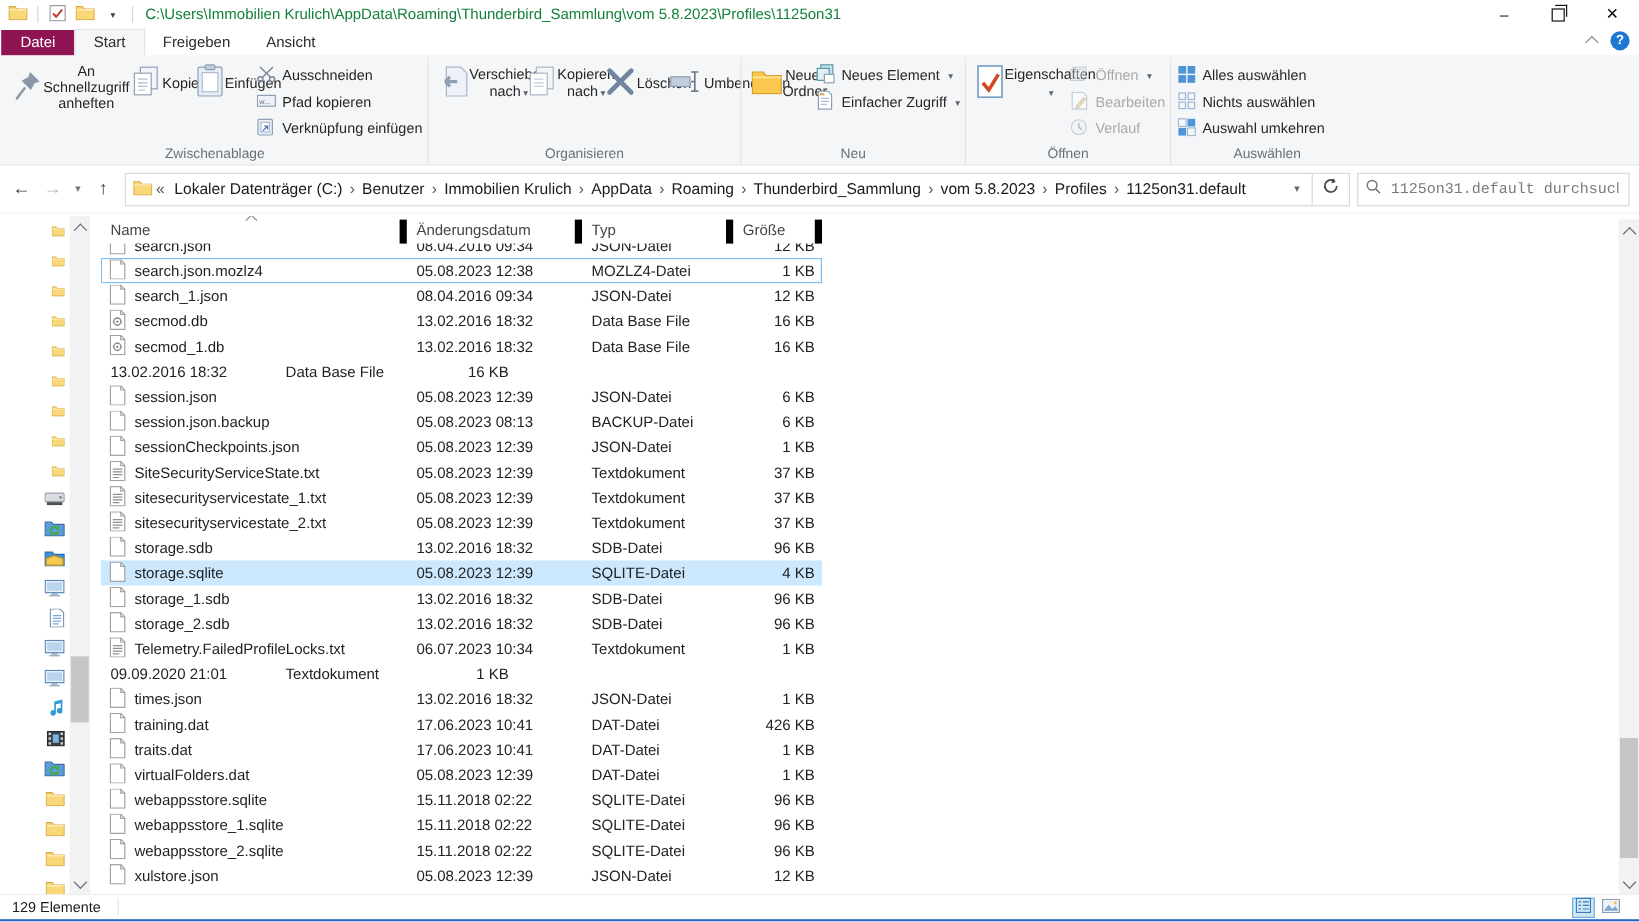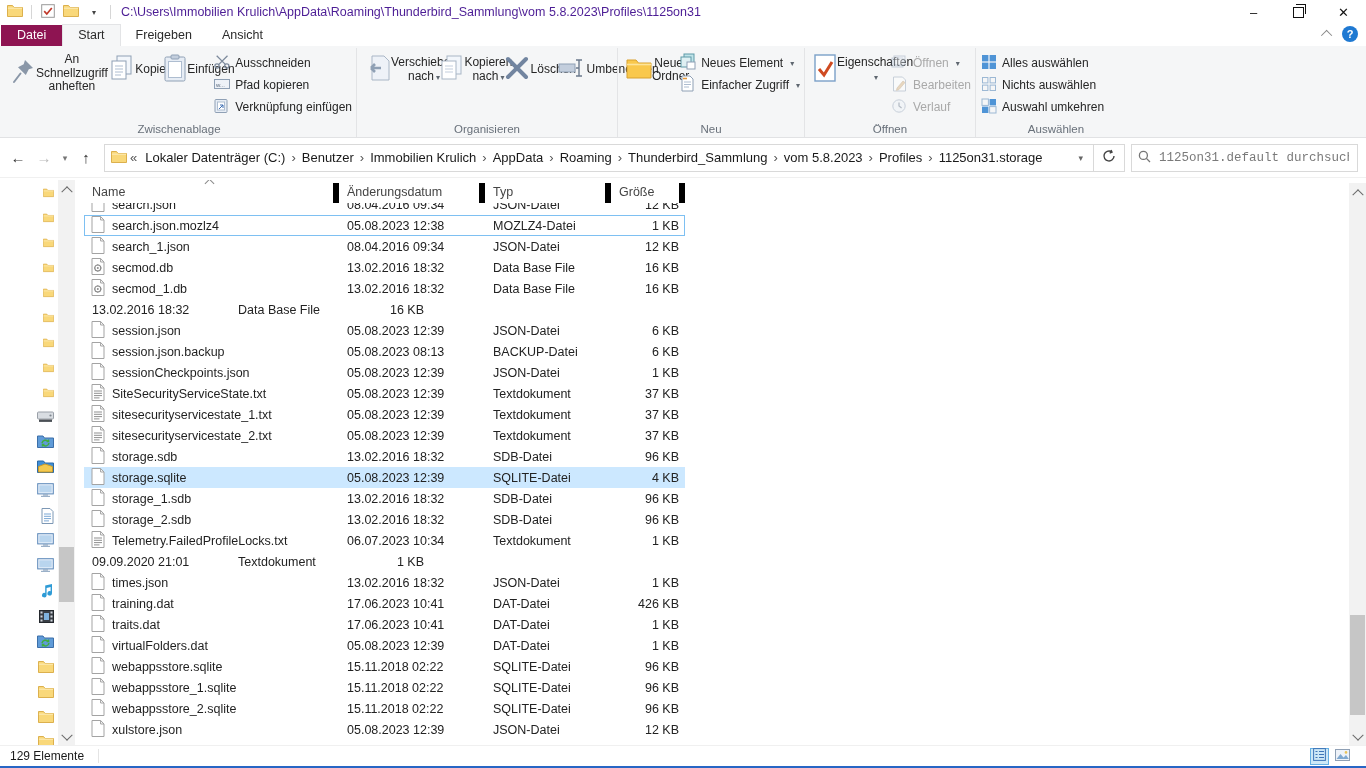--- a/index.html
+++ b/index.html
@@ -5,21 +5,21 @@
   html,body{margin:0;padding:0;width:1366px;height:768px;overflow:hidden;
     font-family:"Liberation Sans","DejaVu Sans",sans-serif;background:#fff;color:#1f1f1f;
     -webkit-font-smoothing:antialiased;}
   .win{position:relative;width:1366px;height:768px;background:#fff;}
 
   
   .titlebar{height:24px;display:flex;align-items:center;background:#fff;font-size:12.5px;}
   .qat{display:flex;align-items:center;gap:5px;padding:0 4px 0 6px;}
   .qat .sep{width:1px;height:14px;background:#d6d6d6;margin:0 2px;}
   .qat-btn{display:flex;align-items:center;justify-content:center;width:18px;height:18px;}
-  .title-path{flex:1;white-space:nowrap;overflow:hidden;color:#4c1d95;padding-left:4px;}
+  .title-path{flex:1;white-space:nowrap;overflow:hidden;color:#15803d;padding-left:4px;}
   .caption-btns{display:flex;height:24px;}
   .cap{width:45px;height:24px;display:flex;align-items:center;justify-content:center;font-size:13px;color:#111;}
   .cap .restore{width:9px;height:9px;border:1px solid #111;position:relative;background:#fff;}
   .cap .restore::before{content:"";position:absolute;left:2px;top:-4px;width:9px;height:9px;border:1px solid #111;border-bottom:none;border-left:none;}
 
   
   .tabrow{height:22px;display:flex;align-items:flex-end;background:#fff;font-size:12.5px;position:relative;}
   .tab-file{background:#8e1452;color:#fff;padding:3px 16px 4px;margin-left:1px;}
   .tab{padding:3px 15px 4px;color:#2b2b2b;}
   .tab.active{background:#f5f6f7;border:1px solid #e3e4e6;border-bottom:none;}
@@ -417,21 +417,21 @@
           <span class="crumb">AppData</span>
           <span class="crumbsep">›</span>
           <span class="crumb">Roaming</span>
           <span class="crumbsep">›</span>
           <span class="crumb">Thunderbird_Sammlung</span>
           <span class="crumbsep">›</span>
           <span class="crumb">vom 5.8.2023</span>
           <span class="crumbsep">›</span>
           <span class="crumb">Profiles</span>
           <span class="crumbsep">›</span>
-          <span class="crumb">1125on31.storage</span>
+          <span class="crumb">1125on31.default</span>
         </span>
       <span class="addr-caret">▾</span>
     </div>
     <div class="refreshbtn">
         <span><svg width="14" height="14" viewBox="0 0 14 14">
             <path d="M12 7A5 5 0 1 1 9.4 2.6" fill="none" stroke="#444" stroke-width="1.4"></path>
             <path d="M9 1l1 2.2L7.7 4" fill="none" stroke="#444" stroke-width="1.4"></path>
           </svg></span>
       </div>
     <div class="searchbox">

